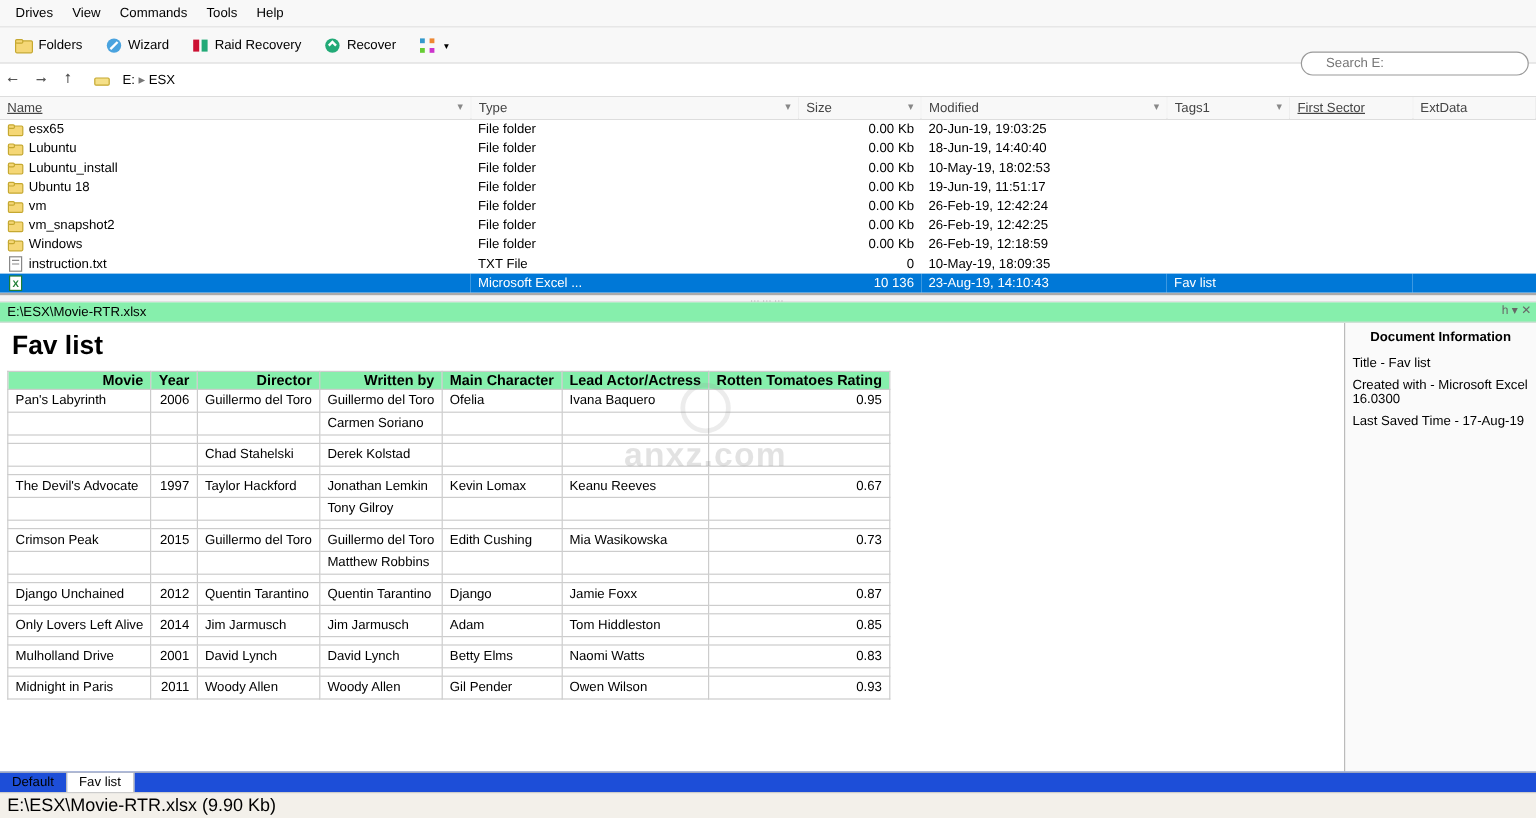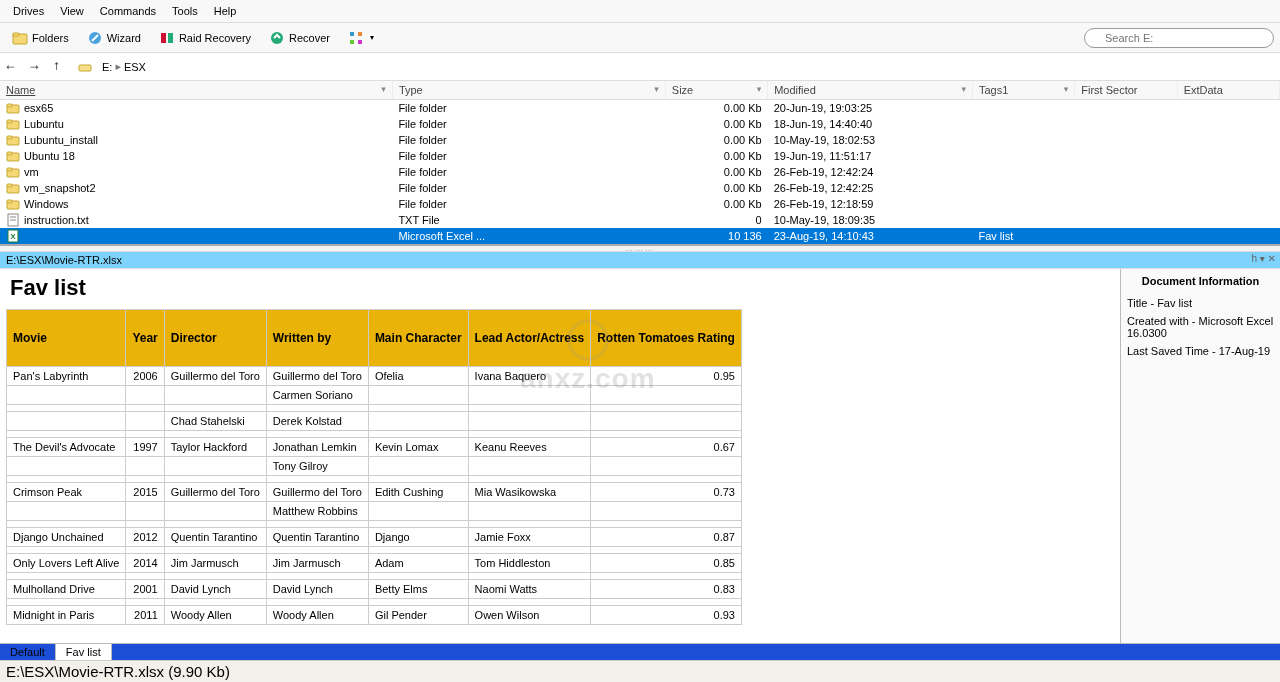--- a/index.html
+++ b/index.html
@@ -1,44 +1,44 @@
 <!DOCTYPE html>
 <html><head>
 <meta charset="utf-8">
 <style>
 * { box-sizing: border-box; margin: 0; padding: 0; }
 body { font-family: "Segoe UI", Tahoma, Arial, sans-serif; font-size: 11px; color: #000; background: #fff; width: 1280px; height: 682px; overflow: hidden; display: flex; flex-direction: column; }
 .menubar { display: flex; gap: 2px; padding: 3px 6px; border-bottom: 1px solid #ddd; background: #f8f8f8; }
 .menubar span { padding: 2px 7px; cursor: default; }
-.toolbar { display: flex; align-items: center; padding: 4px 6px; border-bottom: 1px solid #ddd; background: #f8f8f8; height: 30px; }
+.toolbar { display: flex; align-items: flex-start; padding: 4px 6px; border-bottom: 1px solid #ddd; background: #f8f8f8; height: 30px; }
 .tbtn { display: flex; align-items: center; gap: 4px; padding: 3px 6px; margin-right: 6px; cursor: pointer; border-radius: 2px; }
 .tbtn .ico { width: 16px; height: 16px; display: inline-block; }
-.search-wrap { margin-left: auto; }
+.search-wrap { margin-left: auto; margin-top: 16px; }
 .search-input { width: 190px; height: 20px; border: 1px solid #999; border-radius: 10px; padding: 0 8px 0 20px; font-size: 11px; background: #fff; }
 .navbar { display: flex; align-items: center; padding: 4px 6px; gap: 10px; border-bottom: 1px solid #ddd; height: 28px; }
 .nav-arrow { width: 14px; height: 14px; cursor: pointer; color: #555; }
 .path { display: flex; align-items: center; gap: 3px; color: #000; }
 .path .sep { color: #777; }
 .filegrid-wrap { height: 165px; overflow-y: auto; border-bottom: 2px solid #aaa; position: relative; }
 .filegrid { width: 100%; border-collapse: collapse; font-size: 11px; }
 .filegrid th { text-align: left; font-weight: normal; padding: 3px 6px; background: #f8f8f8; border-right: 1px solid #eee; border-bottom: 1px solid #ddd; position: sticky; top: 0; color: #444; }
 .filegrid th .arrow { float: right; color: #888; font-size: 9px; }
 .filegrid td { padding: 1px 6px; white-space: nowrap; }
 .filegrid tr.selected td { background: #0078d7; color: #fff; }
 .filegrid td.fname { display: flex; align-items: center; gap: 4px; }
 .fico { width: 14px; height: 14px; display: inline-block; }
 .col-size { text-align: right; }
 .grip { height: 6px; text-align: center; color: #aaa; font-size: 8px; letter-spacing: 2px; cursor: row-resize; background: #f3f3f3; border-bottom: 1px solid #ddd; }
-.pathlabel { padding: 2px 6px; font-size: 11px; background: #7dd3fc; border-bottom: 1px solid #ddd; position: relative; }
+.pathlabel { padding: 2px 6px; font-size: 11px; background: #86efac; border-bottom: 1px solid #ddd; position: relative; }
 .pathlabel .winbtns { position: absolute; right: 4px; top: 1px; font-size: 10px; color: #666; }
 .preview-row { flex: 1; display: flex; overflow: hidden; }
 .sheet-area { flex: 1; overflow: auto; position: relative; }
 h2.fav-title { font-size: 22px; font-weight: bold; padding: 6px 10px 8px; }
 .sheet { border-collapse: collapse; margin: 0 6px; }
-.sheet th { background: #eab308; text-align: left; font-weight: bold; padding: 21px 6px; border: 1px solid #ccc; font-size: 12px; }
+.sheet th { background: #86efac; text-align: right; font-weight: bold; padding: 0 6px; border: 1px solid #ccc; font-size: 12px; }
 .sheet td { border: 1px solid #ccc; padding: 3px 6px; font-size: 11px; white-space: nowrap; }
 .sheet td.num { text-align: right; }
 .tabs { display: flex; border-top: 1px solid #bbb; background: #1d4ed8; }
 .tabs span { padding: 2px 10px; border-right: 1px solid #bbb; font-size: 11px; cursor: pointer; }
 .tabs span.active { background: #fff; }
 .info-panel { width: 160px; border-left: 1px solid #bbb; padding: 6px; font-size: 11px; background: #fafafa; }
 .info-panel h4 { text-align: center; font-size: 11px; font-weight: bold; margin-bottom: 10px; }
 .info-panel .line { margin-bottom: 6px; }
 .statusbar { background: #f3f0ea; border-top: 1px solid #ccc; padding: 2px 6px; font-size: 15px; }
 .watermark { position: absolute; top: 50px; left: 520px; opacity: 0.18; pointer-events: none; font-size: 28px; color: #666; font-family: Arial; font-weight: bold; letter-spacing: 1px; }
@@ -129,21 +129,21 @@
 
 <div class="filegrid-wrap">
   <table class="filegrid">
     <thead>
         <tr id="fg-headers">
           <th style="width: 230px; text-decoration: underline;">Name<span class="arrow">▾</span></th>
           <th style="width: 160px;">Type<span class="arrow">▾</span></th>
           <th style="width: 60px;">Size<span class="arrow">▾</span></th>
           <th style="width: 120px;">Modified<span class="arrow">▾</span></th>
           <th style="width: 60px;">Tags1<span class="arrow">▾</span></th>
-          <th style="width: 60px;">First Sector</th>
+          <th style="width: 60px; text-decoration: underline;">First Sector</th>
           <th style="width: 60px;">ExtData</th>
         </tr>
       </thead>
     <tbody id="fg-body">
         <tr>
           <td class="fname">
             <span class="fico">
               <svg width="14" height="14">
                 <rect x="1" y="4" width="12" height="8" rx="1" fill="#f5d776" stroke="#c5a830"></rect>
                 <rect x="1" y="3" width="5" height="3" rx="1" fill="#f5d776" stroke="#c5a830"></rect>

